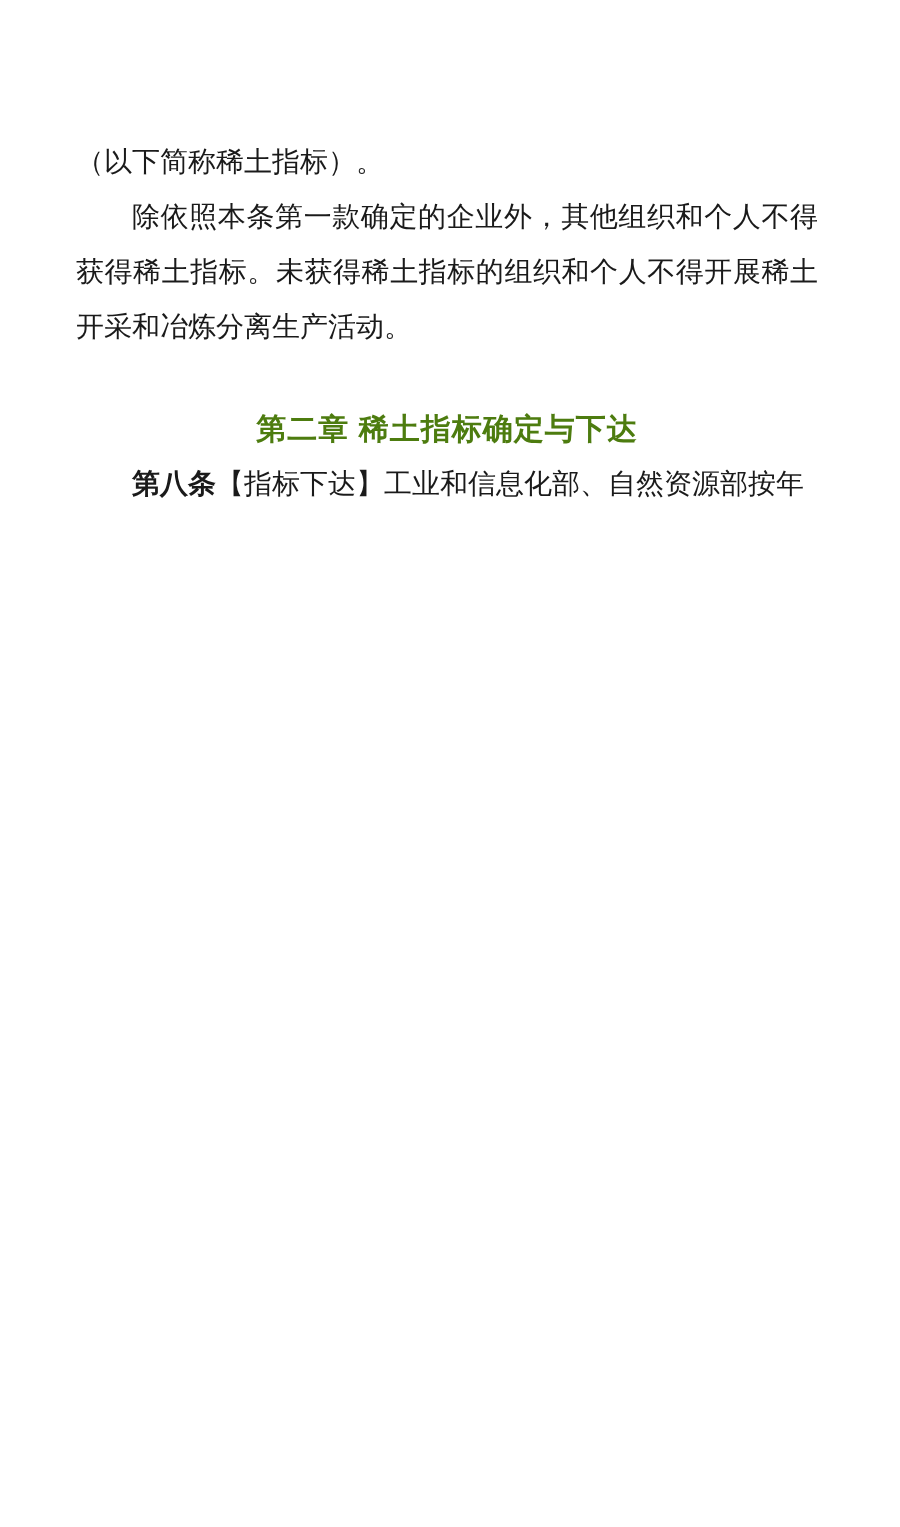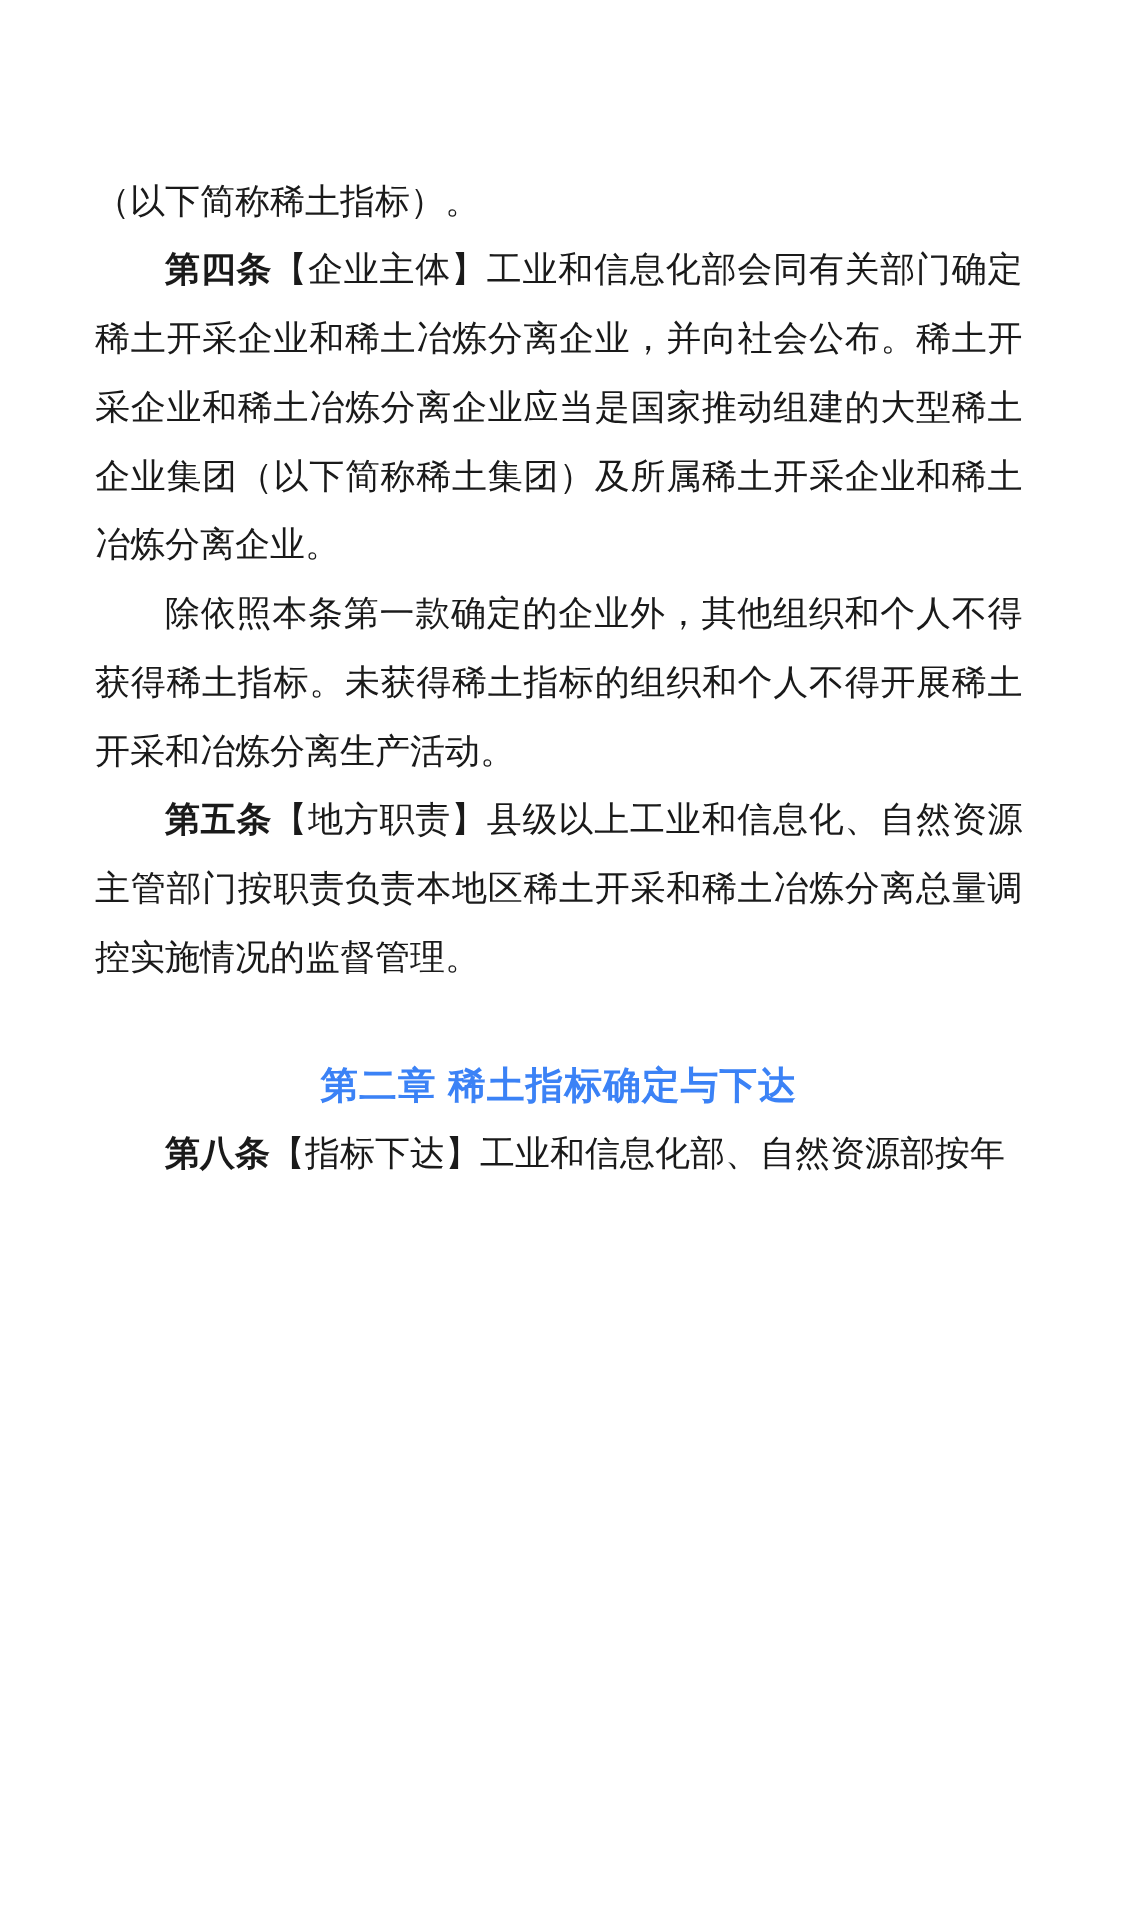--- a/index.html
+++ b/index.html
@@ -39,46 +39,44 @@
   }
   .chapter-heading {
     margin: 47px 0 0 0;
     font-size: 30px;
     line-height: 55px;
     font-weight: bold;
     text-align: center;
     text-indent: 0;
     font-family: "Liberation Sans", "DejaVu Sans", sans-serif;
     letter-spacing: 1px;
-    color: #3b82f6;
+    color: #4d7c0f;
   }
   .page-footer {
     position: absolute;
     left: 0;
     right: 0;
     top: 1385px;
     text-align: center;
     font-size: 26px;
     line-height: 30px;
     color: #2a2a2a;
   }
 </style>
 </head>
 <body>
 
 <div class="page">
   <div class="doc">
 
     <p class="para"><span>（以下简称稀土指标）。</span></p>
 
-    <p class="para indent"><span class="article-label">第四条</span><span>【企业主体】工业和信息化部会同有关部门确定稀土开采企业和稀土冶炼分离企业，并向社会公布。稀土开采企业和稀土冶炼分离企业应当是国家推动组建的大型稀土企业集团（以下简称稀土集团）及所属稀土开采企业和稀土冶炼分离企业。</span></p>
 
     <p class="para indent"><span>除依照本条第一款确定的企业外，其他组织和个人不得获得稀土指标。未获得稀土指标的组织和个人不得开展稀土开采和冶炼分离生产活动。</span></p>
 
-    <p class="para indent"><span class="article-label">第五条</span><span>【地方职责】县级以上工业和信息化、自然资源主管部门按职责负责本地区稀土开采和稀土冶炼分离总量调控实施情况的监督管理。</span></p>
 
 
     <p class="para chapter-heading">第二章 稀土指标确定与下达</p>
 
 
     <p class="para indent"><span class="article-label">第八条</span><span>【指标下达】工业和信息化部、自然资源部按年</span></p>
 
   </div>
 
   <div class="page-footer">2</div>

